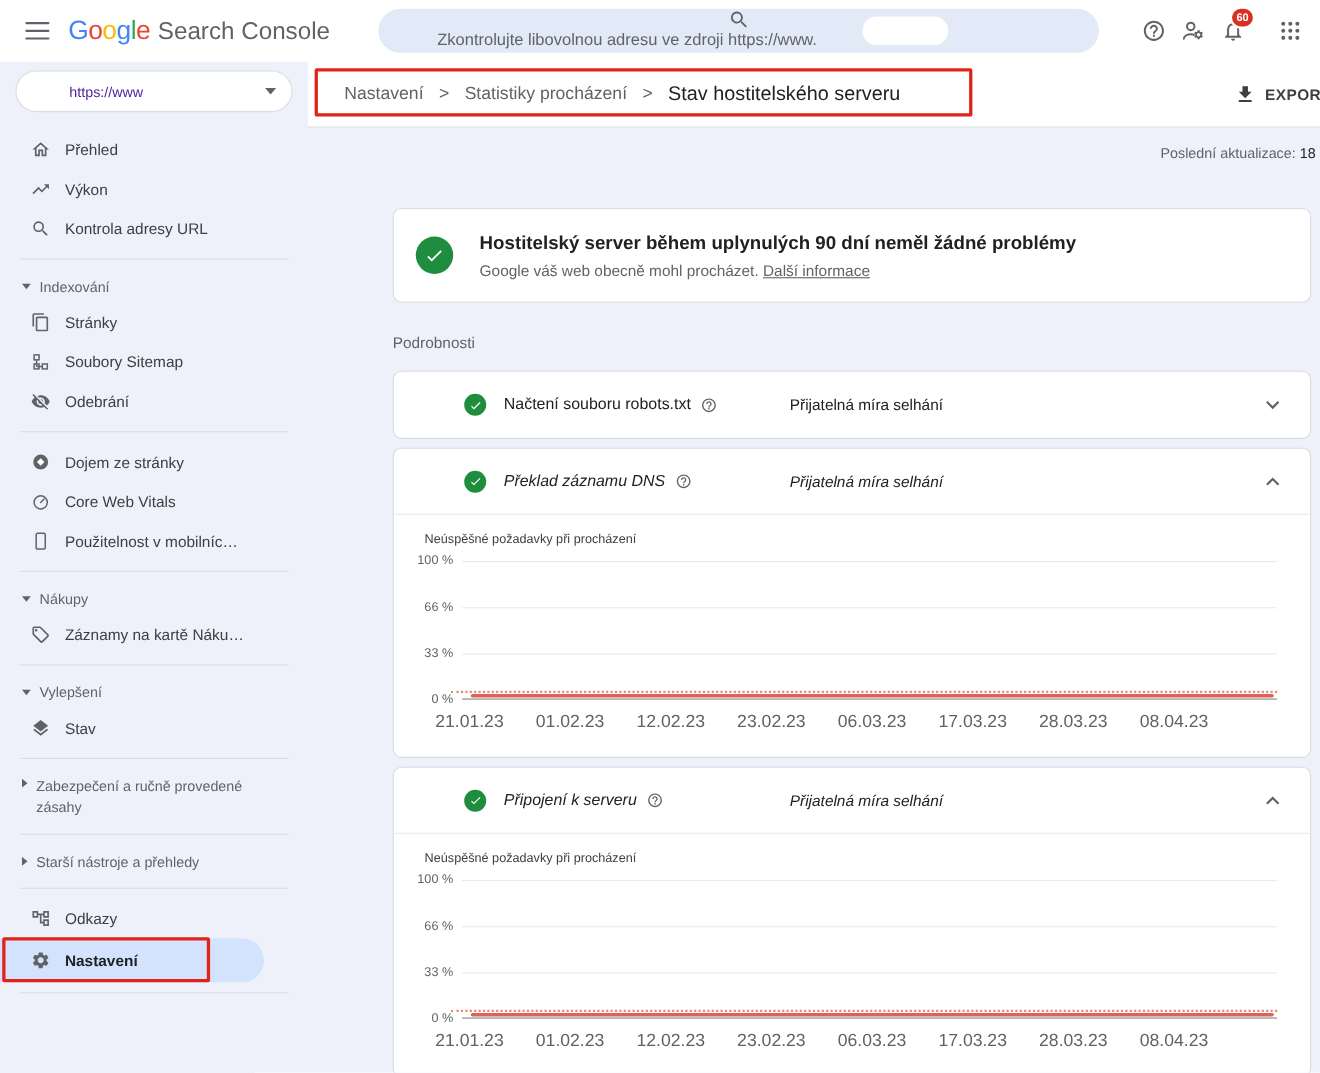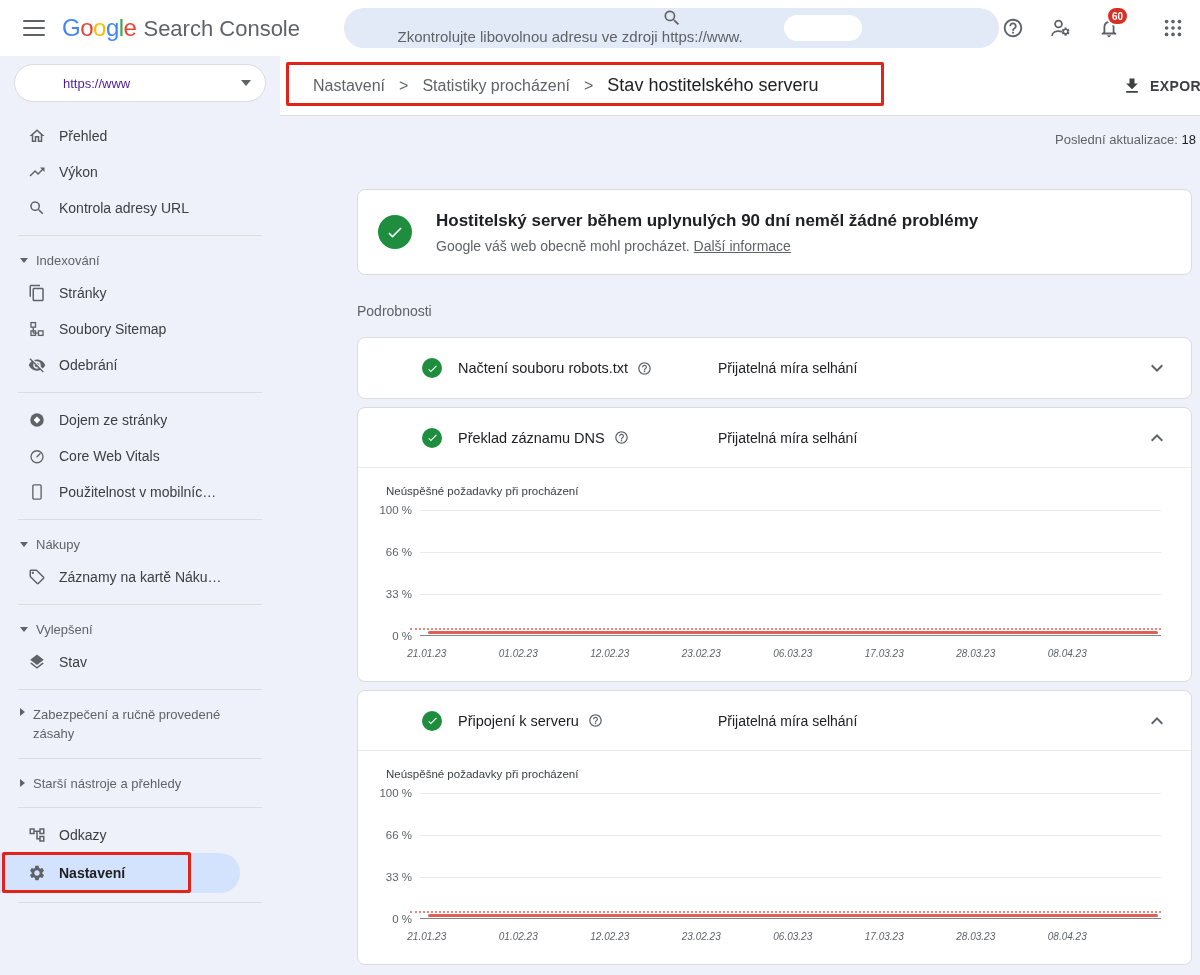--- a/index.html
+++ b/index.html
@@ -12,21 +12,21 @@
   .hamburger span { display:block; width:22px; height:2px; background:#5f6368; border-radius:1px; }
   .logo-wrap { display:flex; align-items:baseline; margin-left:6px; white-space:nowrap; }
   .logo-google { font-size:24px; font-weight:500; letter-spacing:-0.5px; }
   .logo-product { font-size:22px; color:#5f6368; margin-left:7px; }
   .searchbox { position:relative; margin-left:44px; width:655px; height:40px; background:#e2e9f7; border-radius:20px; display:flex; align-items:center; padding:0 16px;flex-direction:column; }
   .searchbox svg { flex:0 0 auto; }
   .searchbox input { border:none; outline:none; background:transparent; font-family:"Liberation Sans",sans-serif; font-size:15px; color:#3c4043; width:560px; margin-left:12px; }
   .searchbox input::placeholder { color:#5f6368; opacity:1; }
   .redact { position:absolute; background:#fff; border-radius:13px; }
   .search-redact { left:440px; top:7px; width:78px; height:26px; }
-  .appbar-right { margin-left:auto; display:flex; align-items:center; gap:22px; padding-right:14px; }
+  .appbar-right { margin-left:auto; display:flex; align-items:center; gap:10px; padding-right:14px; }
   .iconbtn { width:26px; height:26px; display:flex; align-items:center; justify-content:center; position:relative; cursor:pointer; }
   .badge { position:absolute; top:-9px; left:10px; min-width:21px; height:20px; padding:0 4px; background:#d93025; border:2px solid #fff; border-radius:11px; color:#fff; font-size:10px; font-weight:700; display:flex; align-items:center; justify-content:center; }
   .apps-grid { margin-left:16px; }
 
   
   .pagebody { display:flex; height:919px; background:#eef1fa; }
   .sidebar { width:280px; flex:0 0 280px; position:relative; }
   .main { flex:1; min-width:0; position:relative; }
 
   
@@ -66,21 +66,21 @@
   .banner-text { margin-left:24px; }
   .banner-title { font-size:17px; font-weight:700; color:#202124; }
   .banner-sub { font-size:14px; color:#5f6368; margin-top:7px; }
   .banner-sub a { color:#5f6368; text-decoration:underline; cursor:pointer; }
 
   .details-heading { margin-top:28px; font-size:14px; color:#5f6368; }
 
   .card { margin-top:8px; background:#fff; border:1px solid #dadce0; border-radius:8px; }
   .card.first { margin-top:18px; }
   .card-head { height:60px; display:flex; align-items:center; padding:0 22px 0 24px; cursor:pointer; }
-  .card.expanded .card-head { border-bottom:1px solid #e8eaed; }
+  .card.expanded .card-head { border-bottom:1px solid #e8eaed;font-style:italic; }
   .check-sm { width:20px; height:20px; border-radius:50%; background:#1e8e3e; display:flex; align-items:center; justify-content:center; flex:0 0 auto; }
   .card-title-group { width:336px; display:flex; align-items:center; gap:16px;padding-left:40px; }
   .card-title { font-size:14.5px; color:#202124; display:flex; align-items:center; gap:9px; }
   .card-status { font-size:14px; color:#202124; }
   .chev { margin-left:auto; display:flex; transition:transform .15s; }
   .card.expanded .chev { transform:rotate(180deg); }
 
   
   .chart { padding:16px 30px 22px 28px; }
   .chart-title { font-size:11.5px; color:#3c4043; line-height:14px; }
@@ -89,21 +89,21 @@
   .ytick { position:absolute; right:8px; font-size:11.5px; color:#5f6368; line-height:14px; white-space:nowrap; }
   .ytick:nth-child(1){ top:-7px; } .ytick:nth-child(2){ top:35px; }
   .ytick:nth-child(3){ top:77px; } .ytick:nth-child(4){ top:119px; }
   .plot { position:relative; flex:1; height:126px; }
   .gridline { position:absolute; left:0; right:0; height:1px; background:#e8eaed; }
   .g1{ top:0; } .g2{ top:42px; } .g3{ top:84px; }
   .axis { position:absolute; left:0; right:0; bottom:0; height:1px; background:#80868b; }
   .threshold { position:absolute; left:-10px; right:0; bottom:6px; border-top:2px dotted #e06055; opacity:.75; }
   .dataline { position:absolute; left:8px; right:3px; bottom:2px; height:3px; background:#e06055; border-radius:3px; }
   .xrow { margin-left:34px; margin-top:12px; display:flex; transform:translateX(-39px); }
-  .xlabel { width:91.5px; text-align:center; font-size:10px; color:#5f6368; white-space:nowrap;font-style:italic; }
+  .xlabel { width:91.5px; text-align:center; font-size:16px; color:#5f6368; white-space:nowrap; }
 
   svg { display:block; }
   .ic { fill:#5f6368; }
 </style>
 </head>
 <body>
 
 <header class="appbar">
   <div class="hamburger">
       <span></span>

